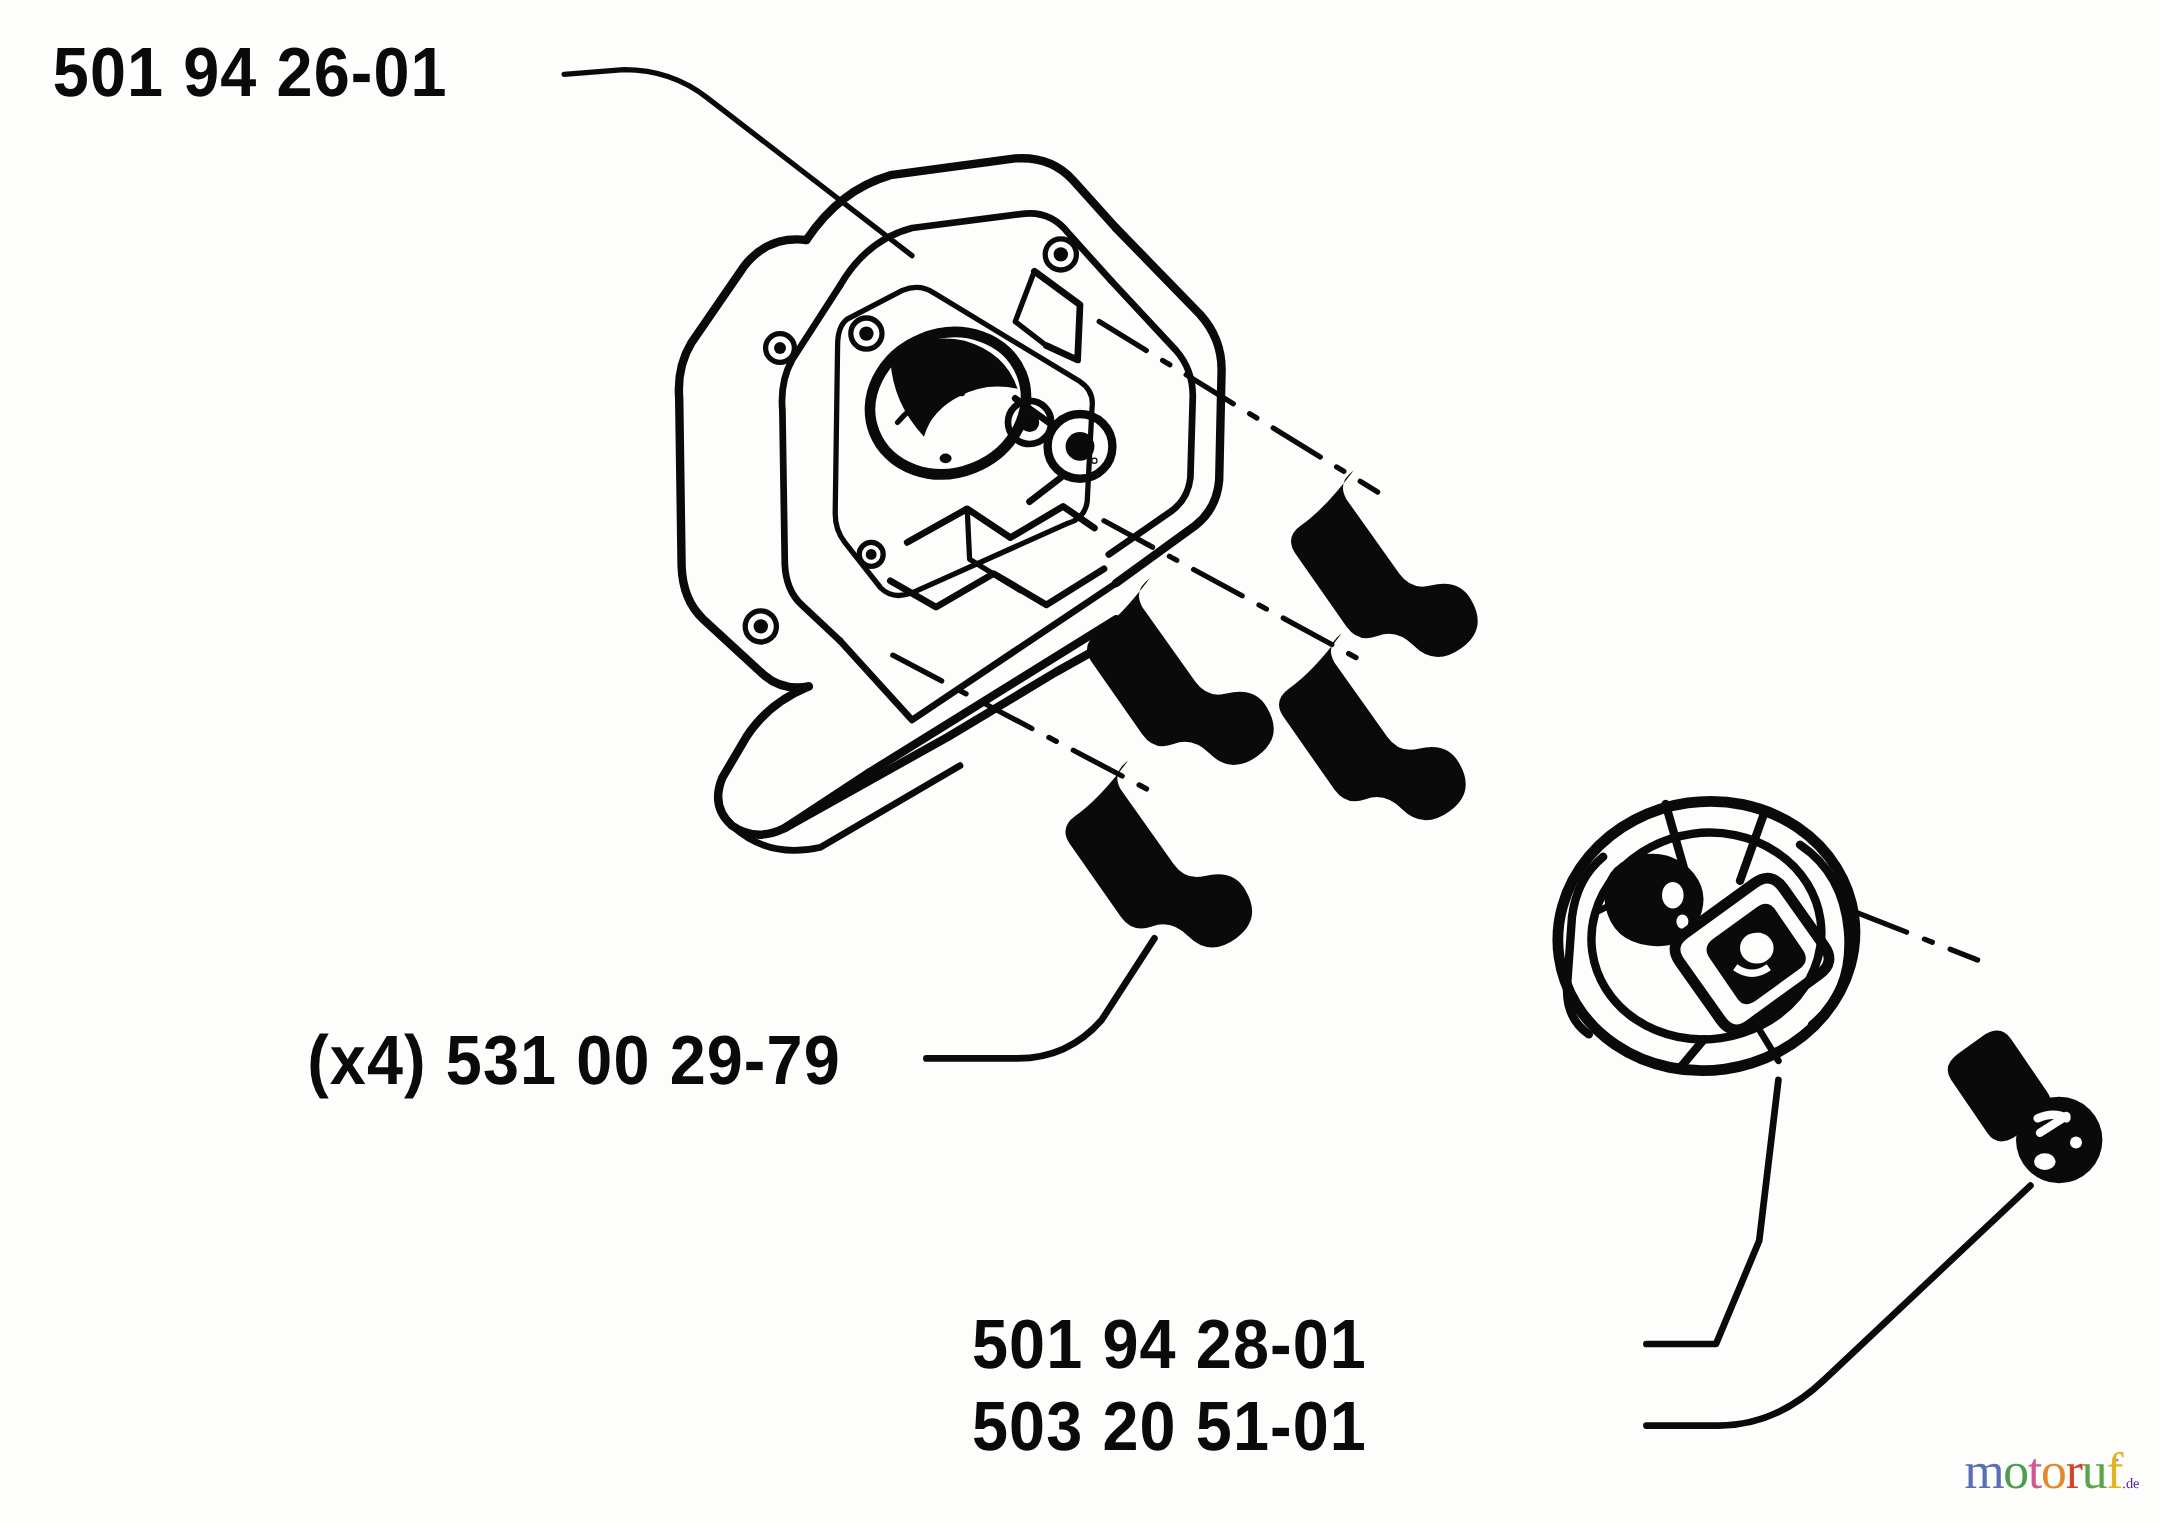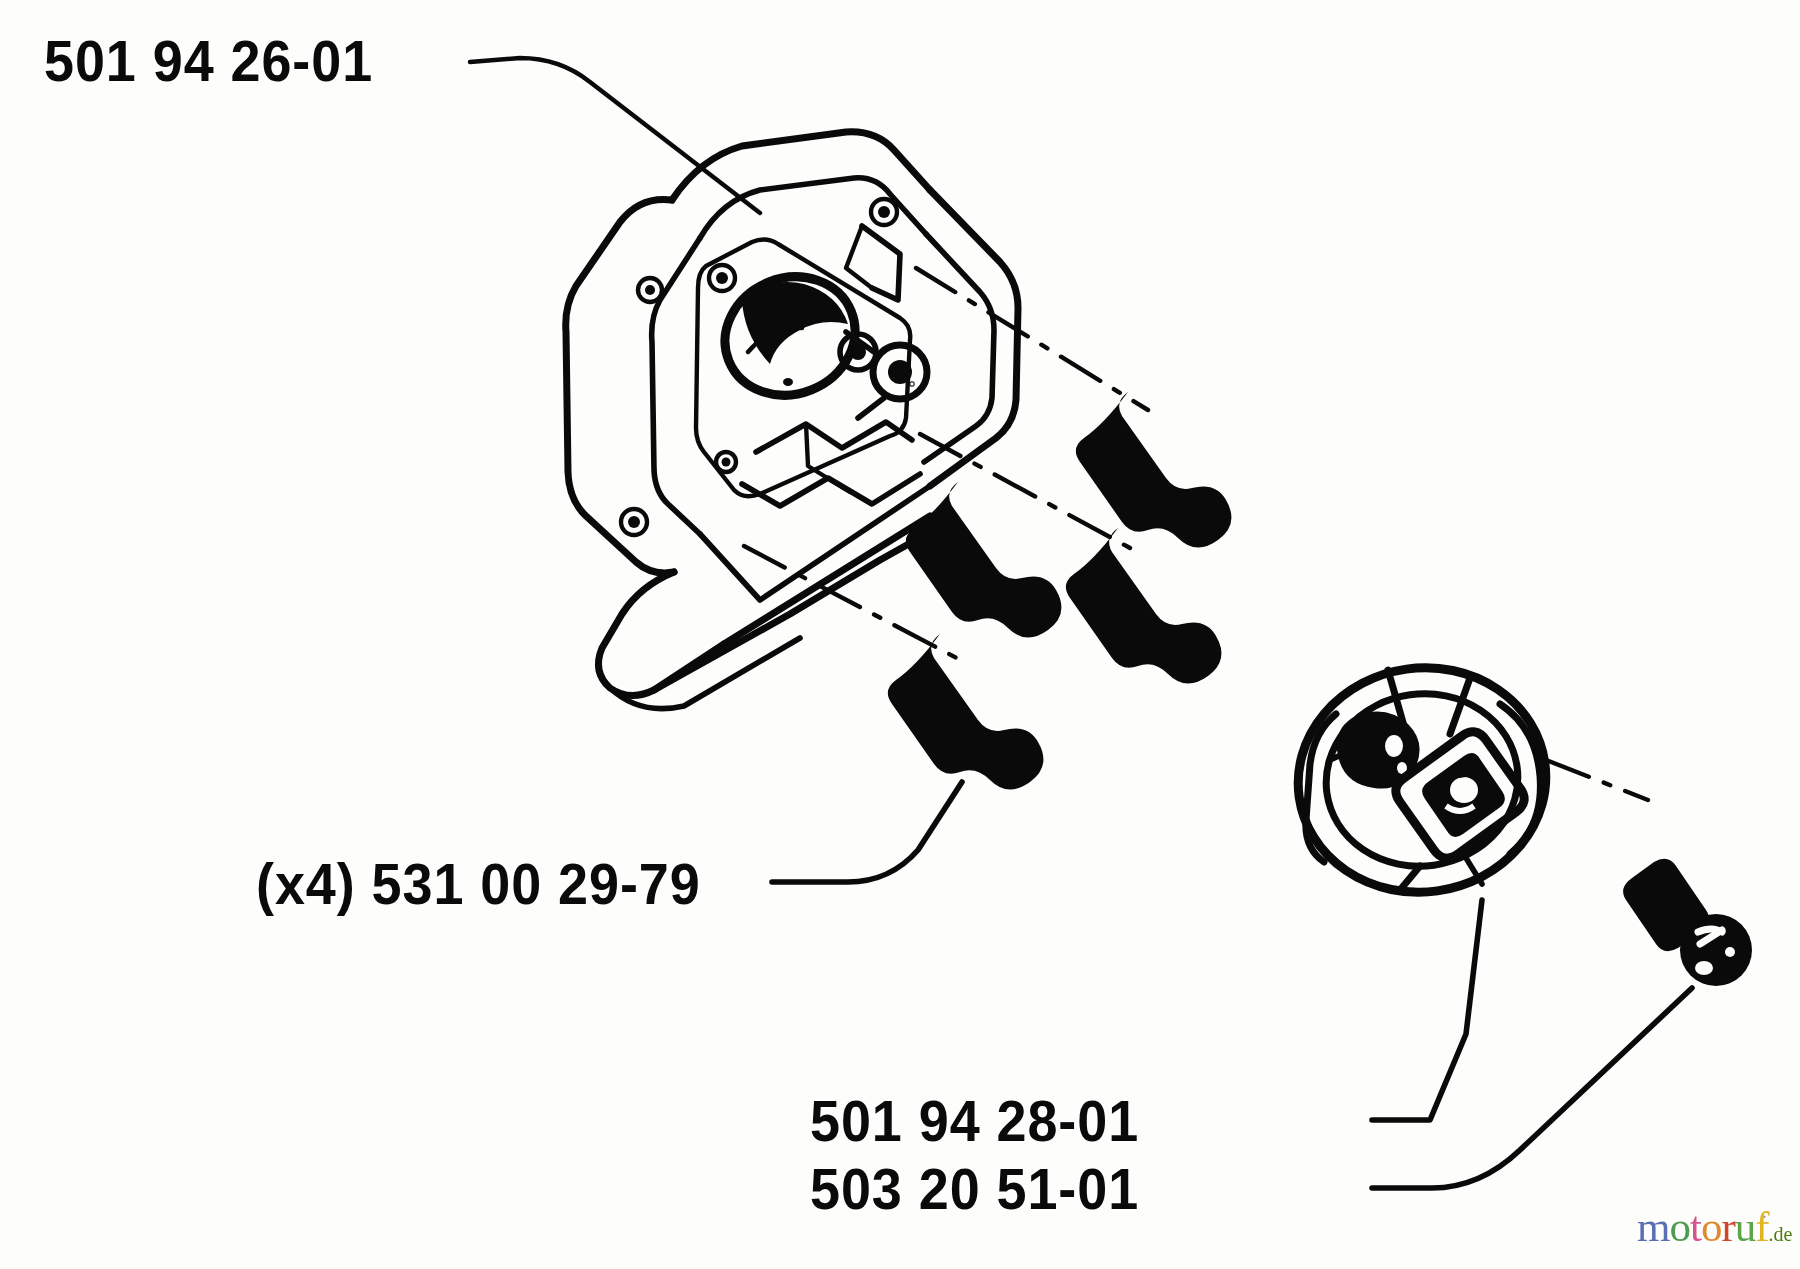--- a/index.html
+++ b/index.html
@@ -51,22 +51,22 @@
     letter-spacing: -1px;
   }
   #watermark .wm-dot {
     position: absolute;
     left: 124px;
     top: 2px;
     font-size: 20px;
     color: #9b9b9b;
   }
   #watermark .wm-tld {
-    font-size: 20px;
-    color: #4d7c0f;
+    font-size: 12px;
+    color: #4c1d95;
     letter-spacing: 0;
   }
 </style>
 </head>
 <body>
 
 <div id="page">
 
   <svg id="diagram-svg" viewBox="0 0 1800 1269">
     <defs>

